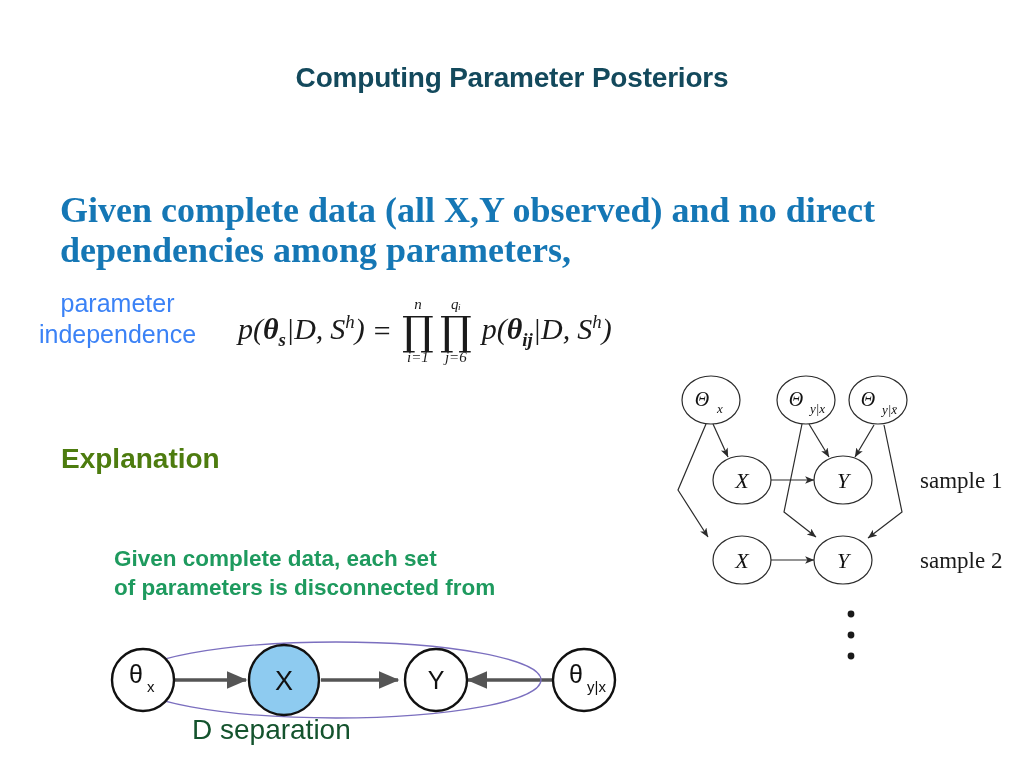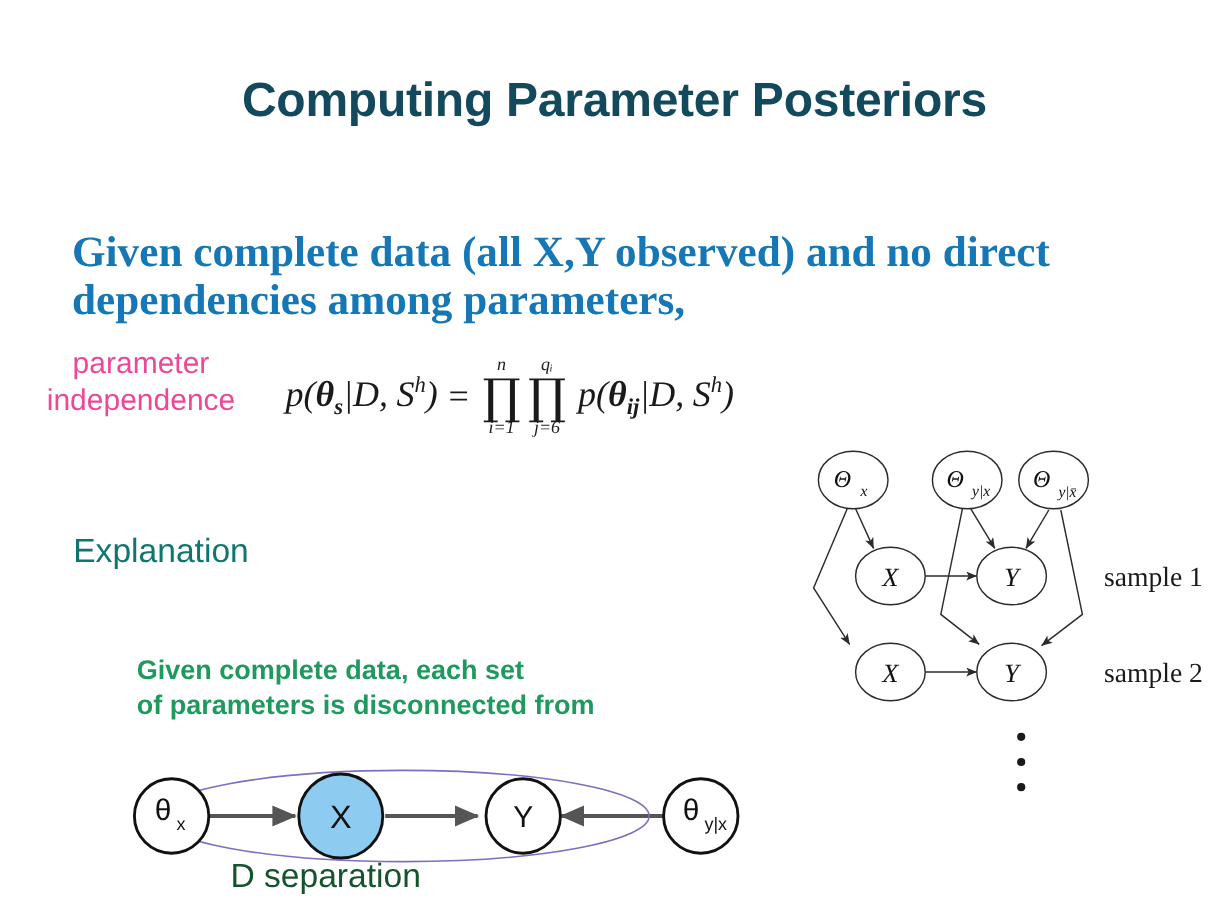--- a/index.html
+++ b/index.html
@@ -17,21 +17,21 @@
 
   
   #slide-title {
     position: absolute;
     left: 0;
     top: 62px;
     width: 1024px;
     text-align: center;
     font-family: "Liberation Sans", sans-serif;
     font-weight: bold;
-    font-size: 40px;
+    font-size: 28px;
     letter-spacing: -0.2px;
     color: #13495c;
     white-space: nowrap;
   }
 
   
   #lead-statement {
     position: absolute;
     left: 60px;
     top: 190px;
@@ -47,21 +47,21 @@
   #param-independence-label {
     position: absolute;
     left: 10px;
     top: 288px;
     width: 215px;
     text-align: center;
     font-family: "Liberation Sans", sans-serif;
     font-weight: normal;
     font-size: 25px;
     line-height: 31px;
-    color: #ec4899;
+    color: #3b82f6;
   }
 
   
   #formula {
     position: absolute;
     left: 238px;
     top: 297px;
     font-family: "Liberation Serif", serif;
     font-style: italic;
     font-size: 30px;
@@ -97,23 +97,23 @@
   #formula sub { font-size: 0.63em; }
   #formula sup { font-size: 0.63em; }
   #formula .sp { display: inline-block; width: 7px; }
 
   
   #explanation-heading {
     position: absolute;
     left: 61px;
     top: 443px;
     font-family: "Liberation Sans", sans-serif;
-    font-weight: normal;
+    font-weight: bold;
     font-size: 28px;
-    color: #0f766e;
+    color: #4d7c0f;
   }
 
   
   #explanation-body {
     position: absolute;
     left: 114px;
     top: 500px;
     width: 600px;
     font-family: "Liberation Sans", sans-serif;
     font-weight: bold;

